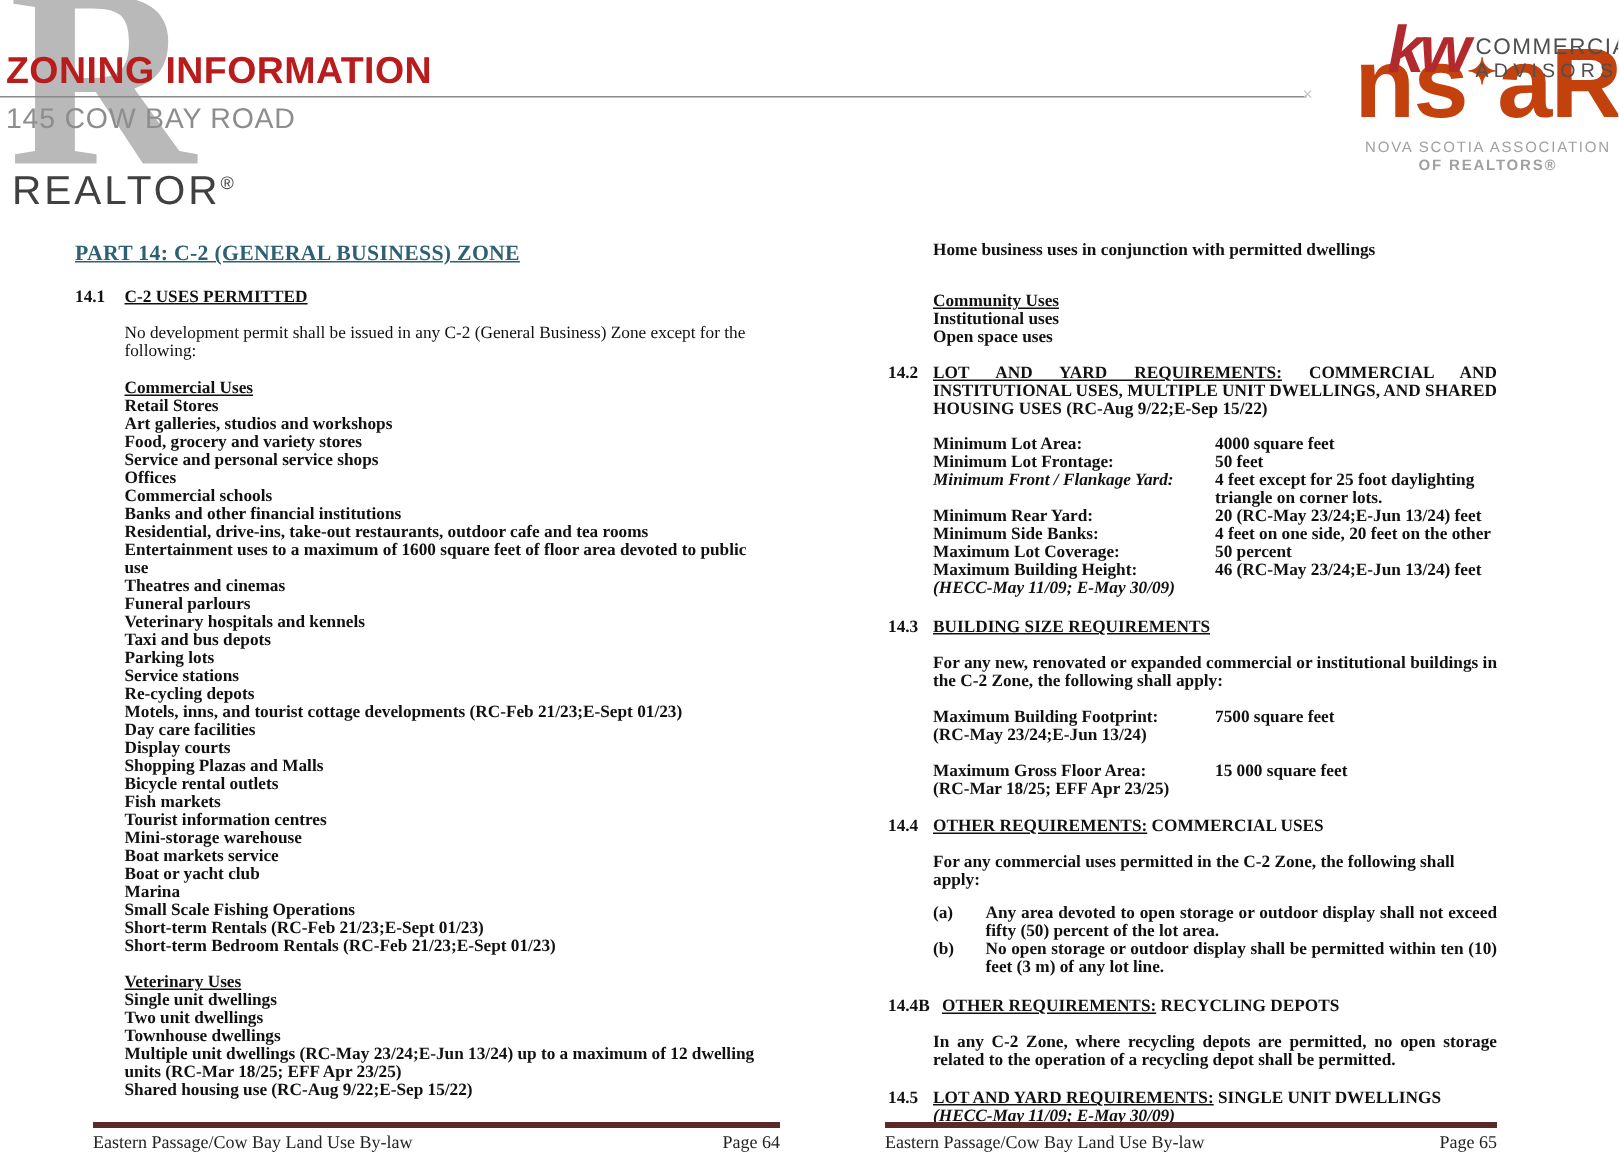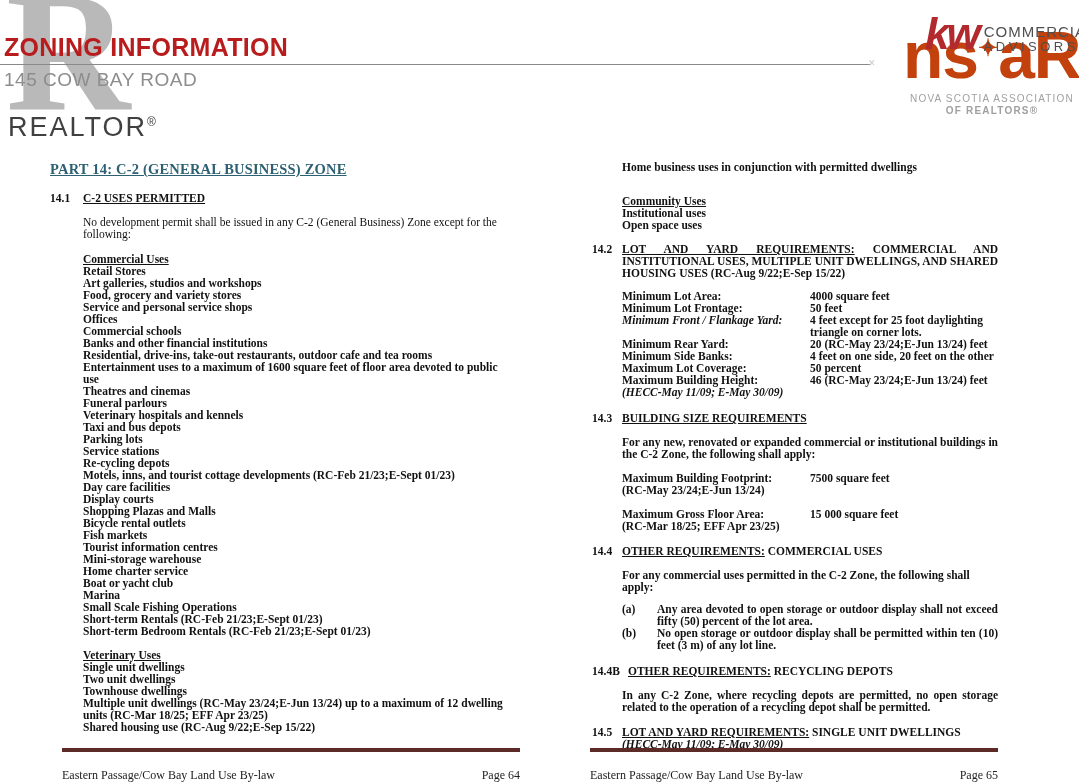--- a/index.html
+++ b/index.html
@@ -63,21 +63,21 @@
   .row-value { flex:1; font-weight:bold; }
   .italic { font-style:italic; }
   .clause { display:flex; margin-left:30px; }
   .clause-marker { flex:0 0 35px; font-weight:bold; }
   .clause-text { flex:1; font-weight:bold; text-align:justify; }
   
   .page-footer { position:absolute; top:748px; }
   #footer-left  { left:62px;  width:458px; }
   #footer-right { left:590px; width:408px; }
   .footer-bar { height:4px; background:#5d2b27; }
-  .footer-row { display:flex; justify-content:space-between; margin-top:16px;
+  .footer-row { display:flex; justify-content:space-between; margin-top:2px;
     font-size:12px; color:#222; }.mt10{margin-top:10px}.mt11{margin-top:11px}.mt12{margin-top:12px}
   .mt13{margin-top:13px}.mt14{margin-top:14px}.mt15{margin-top:15px}.mt22{margin-top:22px}
 </style>
 </head>
 <body>
 
 <div id="canvas">
 
   <div class="realtor-mark">R</div>
   <div class="realtor-word"><span>REALTOR</span><sup>®</sup></div>
@@ -156,21 +156,21 @@
 
           <div class="li">Bicycle rental outlets</div>
 
           <div class="li">Fish markets</div>
 
           <div class="li">Tourist information centres</div>
 
           <div class="li">Mini-storage warehouse</div>
 
 
-          <div class="li">Home charter service</div>
+          <div class="li">Boat markets service</div>
 
           <div class="li">Boat or yacht club</div>
 
           <div class="li">Marina</div>
 
           <div class="li">Small Scale Fishing Operations</div>
 
           <div class="li">Short-term Rentals (RC-Feb 21/23;E-Sept 01/23)</div>
 
           <div class="li">Short-term Bedroom Rentals (RC-Feb 21/23;E-Sept 01/23)</div>

